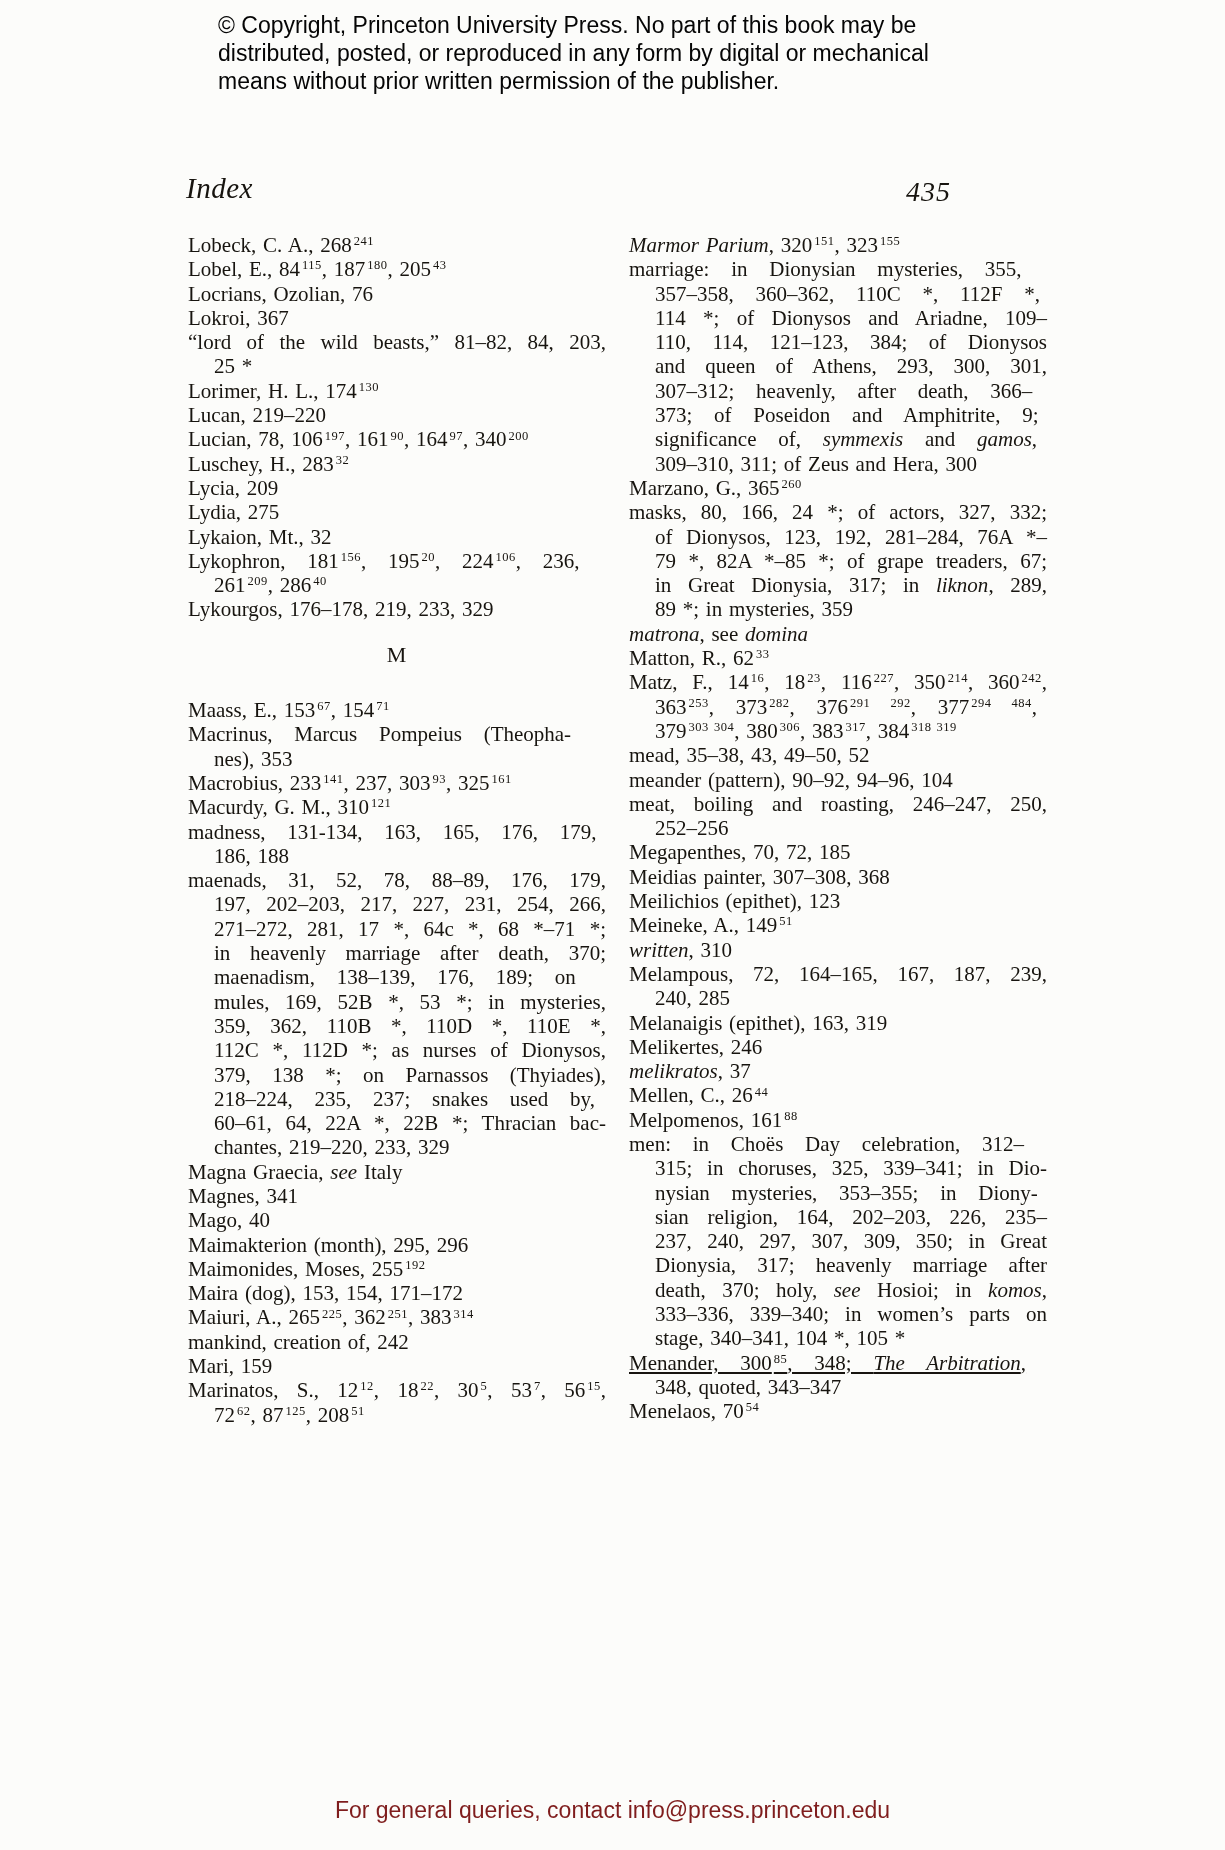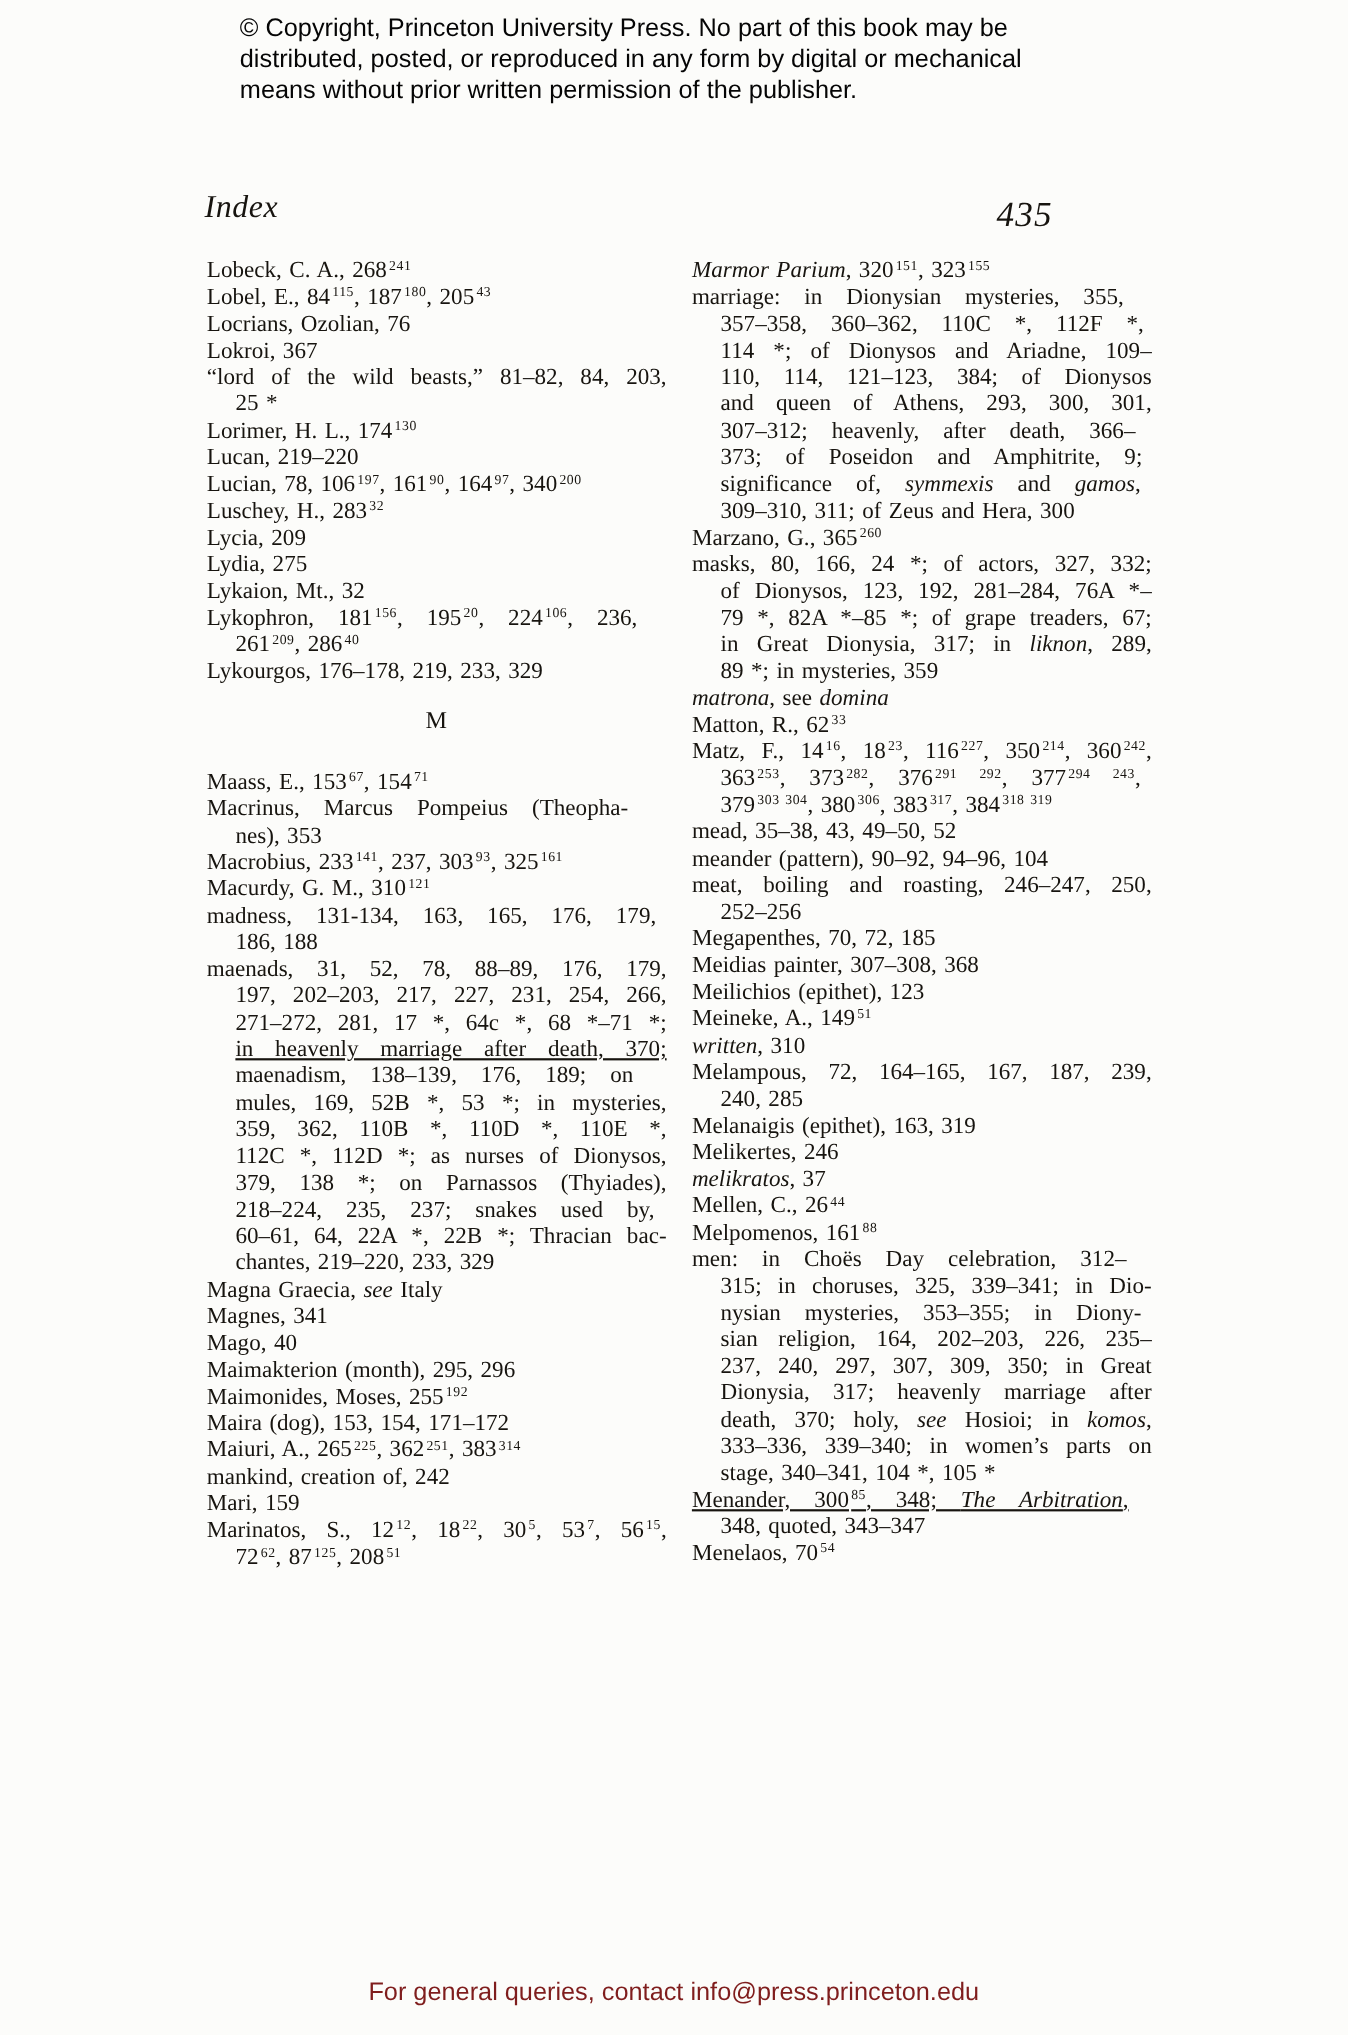--- a/index.html
+++ b/index.html
@@ -30,21 +30,21 @@
     top: 172px;
     font-style: italic;
     font-size: 29px;
     letter-spacing: 0.5px;
   }
   .page-number {
     position: absolute;
     left: 906px;
     top: 176px;
     font-style: italic;
-    font-size: 32px;
+    font-size: 28px;
     letter-spacing: 1px;
   }
   .col {
     position: absolute;
     top: 233px;
     width: 418px;
     font-size: 21px;
     line-height: 24.3px;
   }
   .col-left  { left: 188px; }
@@ -151,21 +151,21 @@
         <div class="line"><span>Macurdy, G. M., 310<sup>121</sup></span></div>
       </div>
       <div class="entry">
         <div class="line just"><span style="word-spacing: 16.5px;">madness, 131-134, 163, 165, 176, 179,</span></div>
         <div class="line cont"><span>186, 188</span></div>
       </div>
       <div class="entry">
         <div class="line just"><span style="word-spacing: 16.2943px;">maenads, 31, 52, 78, 88–89, 176, 179,</span></div>
         <div class="line cont just"><span style="word-spacing: 10.2083px;">197, 202–203, 217, 227, 231, 254, 266,</span></div>
         <div class="line cont just"><span style="word-spacing: 9.04297px;">271–272, 281, 17 *, 64c *, 68 *–71 *;</span></div>
-        <div class="line cont just"><span style="word-spacing: 14.4938px; text-decoration: underline;">in heavenly marriage after death, 370;</span></div>
+        <div class="line cont just"><span style="word-spacing: 14.4938px;">in heavenly marriage after death, 370;</span></div>
         <div class="line cont just"><span style="word-spacing: 16.5px;">maenadism, 138–139, 176, 189; on</span></div>
         <div class="line cont just"><span style="word-spacing: 10.4174px;">mules, 169, 52B *, 53 *; in mysteries,</span></div>
         <div class="line cont just"><span style="word-spacing: 14.3326px;">359, 362, 110B *, 110D *, 110E *,</span></div>
         <div class="line cont just"><span style="word-spacing: 8.47098px; text-align: right;">112C *, 112D *; as nurses of Dionysos,</span></div>
         <div class="line cont just"><span style="word-spacing: 16.2219px;">379, 138 *; on Parnassos (Thyiades),</span></div>
         <div class="line cont just"><span style="word-spacing: 16.5px;">218–224, 235, 237; snakes used by,</span></div>
         <div class="line cont just"><span style="word-spacing: 8.39509px;">60–61, 64, 22A *, 22B *; Thracian bac-</span></div>
         <div class="line cont"><span>chantes, 219–220, 233, 329</span></div>
       </div>
       <div class="entry">
@@ -226,21 +226,21 @@
         <div class="line cont"><span>89 *; in mysteries, 359</span></div>
       </div>
       <div class="entry">
         <div class="line"><span><em>matrona</em>, see <em>domina</em></span></div>
       </div>
       <div class="entry">
         <div class="line"><span>Matton, R., 62<sup>33</sup></span></div>
       </div>
       <div class="entry">
         <div class="line just"><span style="word-spacing: 9.64323px;">Matz, F., 14<sup>16</sup>, 18<sup>23</sup>, 116<sup>227</sup>, 350<sup>214</sup>, 360<sup>242</sup>,</span></div>
-        <div class="line cont just"><span style="word-spacing: 16.5px;">363<sup>253</sup>, 373<sup>282</sup>, 376<sup>291 292</sup>, 377<sup>294 243</sup>,</span></div>
+        <div class="line cont just"><span style="word-spacing: 16.5px;">363<sup>253</sup>, 373<sup>282</sup>, 376<sup>291 292</sup>, 377<sup>294 484</sup>,</span></div>
         <div class="line cont"><span>379<sup>303 304</sup>, 380<sup>306</sup>, 383<sup>317</sup>, 384<sup>318 319</sup></span></div>
       </div>
       <div class="entry">
         <div class="line"><span>mead, 35–38, 43, 49–50, 52</span></div>
       </div>
       <div class="entry">
         <div class="line"><span>meander (pattern), 90–92, 94–96, 104</span></div>
       </div>
       <div class="entry">
         <div class="line just"><span style="word-spacing: 13.4906px;">meat, boiling and roasting, 246–247, 250,</span></div>

